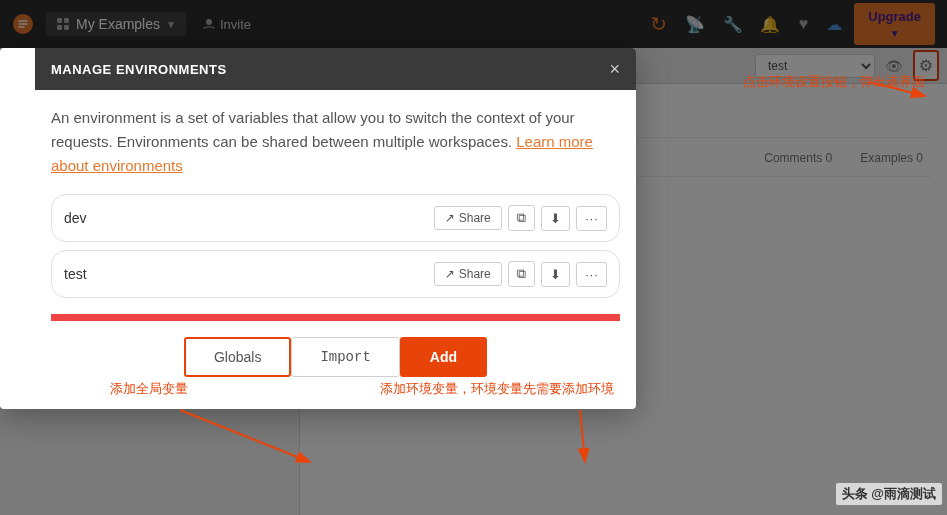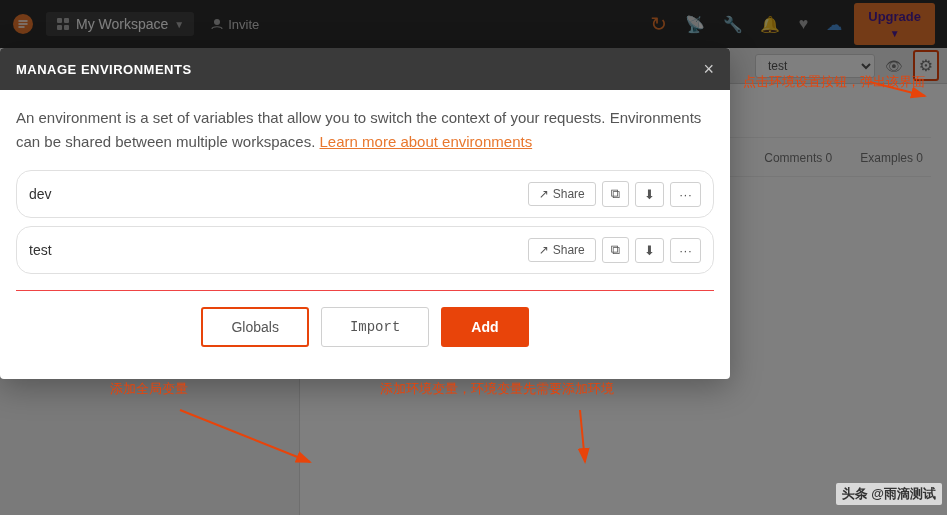--- a/index.html
+++ b/index.html
@@ -219,26 +219,27 @@
       top: 0; left: 0; right: 0; bottom: 0;
       background: rgba(0,0,0,0.5);
       z-index: 50;
     }
 
     
     .modal {
       position: absolute;
       top: 48px;
       left: 0;
-      width: 730px;
+      width: 636px;
       background: #fff;
       border-radius: 4px;
       box-shadow: 0 8px 32px rgba(0,0,0,0.3);
       z-index: 100;
       overflow: hidden;
+      padding-left: 35px;
     }
     .modal-header {
       background: #3a3a3a;
       color: #fff;
       padding: 12px 16px;
       display: flex;
       align-items: center;
       justify-content: space-between;
     }
     .modal-title {
@@ -306,22 +307,22 @@
       border-radius: 3px;
       font-size: 13px;
       cursor: pointer;
     }
 
     
     .modal-footer {
       padding: 16px;
       display: flex;
       justify-content: center;
-      gap: 12px;
-      border-top: 1px solid #ef4444;
+      gap: 0;
+      border-top: 7px solid #ef4444;
       margin-top: 16px;
       position: relative;
     }
     .footer-btn {
       padding: 10px 28px;
       border-radius: 3px;
       font-size: 14px;
       cursor: pointer;
       font-weight: 500;
     }
@@ -385,21 +386,21 @@
       <path d="M7 8h8M7 11h8M7 14h5" stroke="#fff" stroke-width="1.5" stroke-linecap="round"></path>
     </svg>
   </div>
   <div class="nav-workspace">
     <svg width="14" height="14" viewBox="0 0 14 14" fill="#aaa">
         <rect x="1" y="1" width="5" height="5" rx="1"></rect>
         <rect x="8" y="1" width="5" height="5" rx="1"></rect>
         <rect x="1" y="8" width="5" height="5" rx="1"></rect>
         <rect x="8" y="8" width="5" height="5" rx="1"></rect>
       </svg>
-    <span>My Workspace</span>
+    <span>My Examples</span>
     <span style="font-size:10px;color:#aaa;">▼</span>
   </div>
   <div class="nav-invite">
     <svg width="14" height="14" viewBox="0 0 14 14" fill="#aaa">
         <circle cx="7" cy="5" r="3"></circle>
         <path d="M2 12c0-3 10-3 10 0" stroke="#aaa" stroke-width="1.2" fill="none"></path>
       </svg>
     <span>Invite</span>
   </div>
   <div class="nav-spacer"></div>

